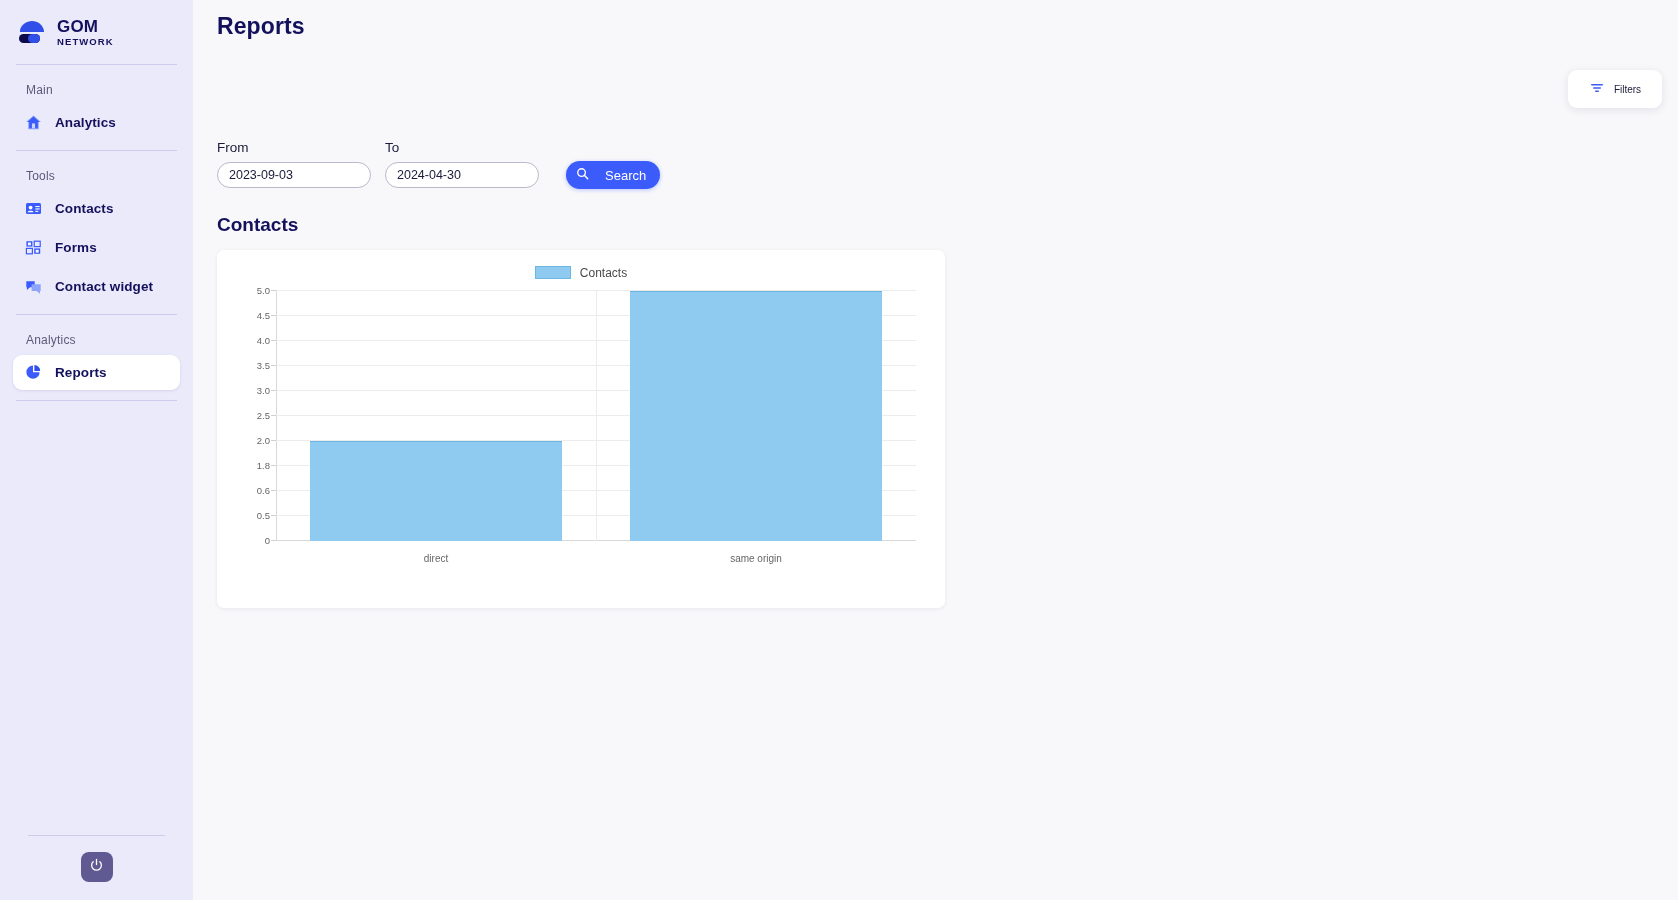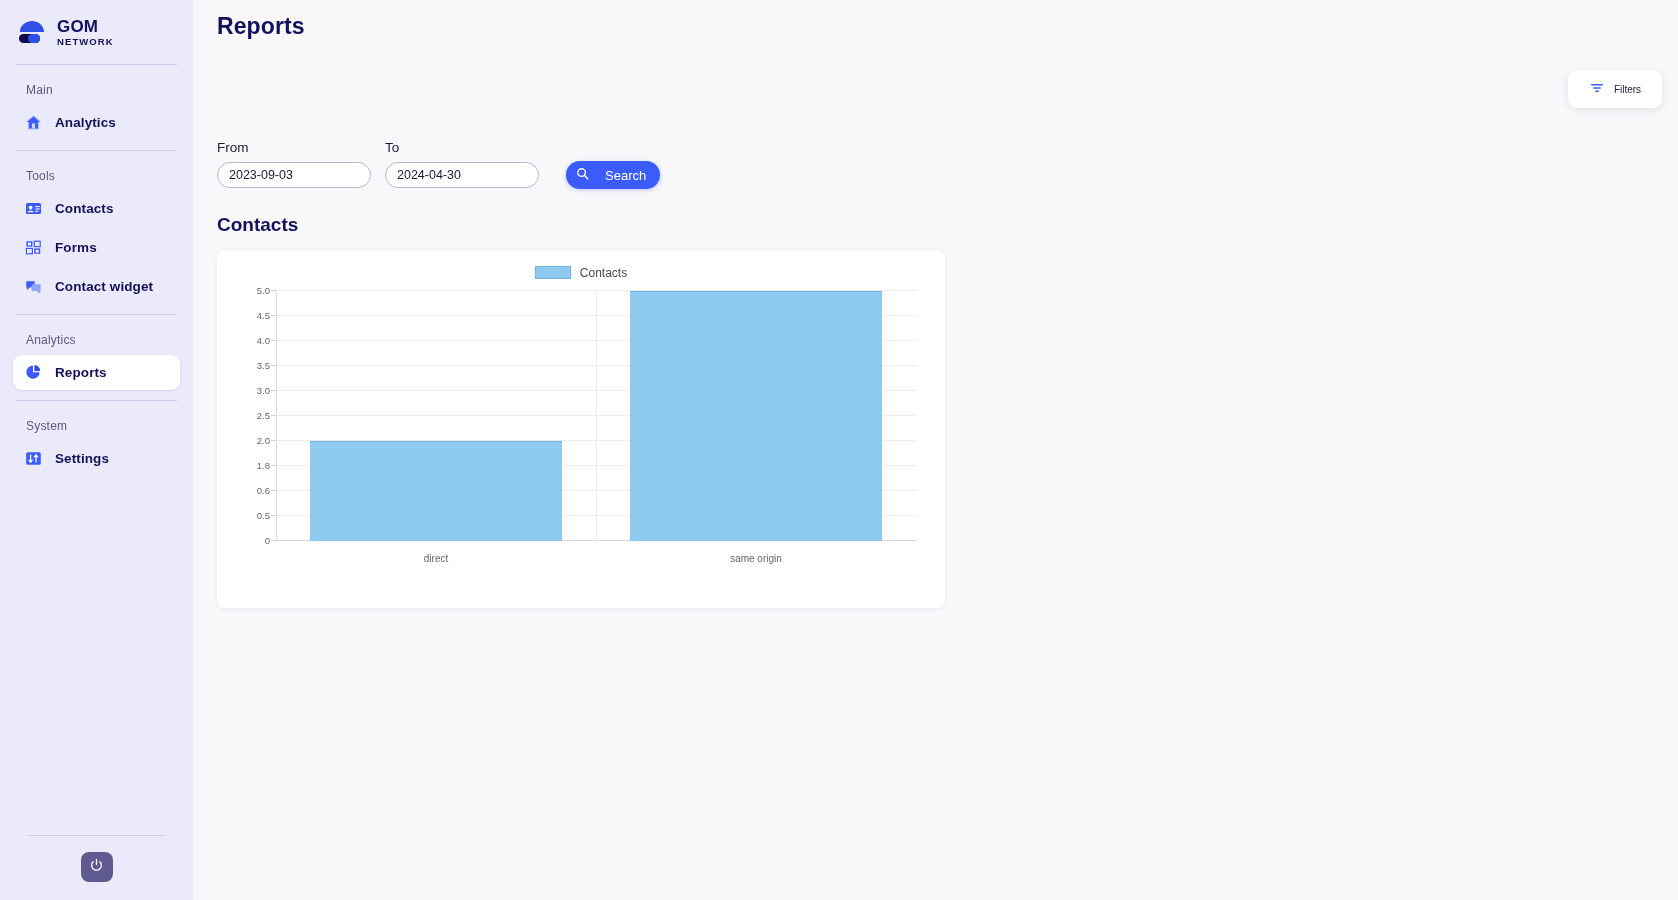--- a/index.html
+++ b/index.html
@@ -290,33 +290,20 @@
             <path d="M8 1.6 A6.6 6.6 0 1 0 14.6 8.2 L8 8.2 Z" fill="#3b5bfb"></path>
             <path d="M9.4 1.1 L9.4 6.9 L15.2 6.9 A5.9 5.9 0 0 0 9.4 1.1 Z" fill="#2f4fe8"></path>
           </svg>
         </span>
         <span class="nav-label">Reports</span>
       </div>
     </div>
 
     <div class="divider"></div>
 
-    <div class="nav-group">
-      <div class="group-label">System</div>
-      <div class="nav-item">
-        <span class="nav-icon">
-          <svg width="17" height="17" viewBox="0 0 17 17">
-            <rect x="1.2" y="2.2" width="14.6" height="12.6" rx="1.6" fill="#3b5bfb"></rect>
-            <path d="M5.6 4.4 v6.3 M5.6 12.3 l-1.5 -2 h3 z" stroke="#ffffff" stroke-width="1.2" fill="#ffffff"></path>
-            <path d="M11 12.6 v-6.3 M11 4.7 l-1.5 2 h3 z" stroke="#ffffff" stroke-width="1.2" fill="#ffffff"></path>
-          </svg>
-        </span>
-        <span class="nav-label">Settings</span>
-      </div>
-    </div>
 
     <div class="sidebar-bottom">
       <div class="bottom-divider"></div>
       <div class="power-btn">
         <span>
           <svg width="15" height="15" viewBox="0 0 16 16">
             <path d="M4.4 4 A5.2 5.2 0 1 0 11.6 4" stroke="#ffffff" stroke-width="1.4" fill="none" stroke-linecap="round"></path>
             <path d="M8 1.6 v5.4" stroke="#ffffff" stroke-width="1.4" stroke-linecap="round"></path>
           </svg>
         </span>

